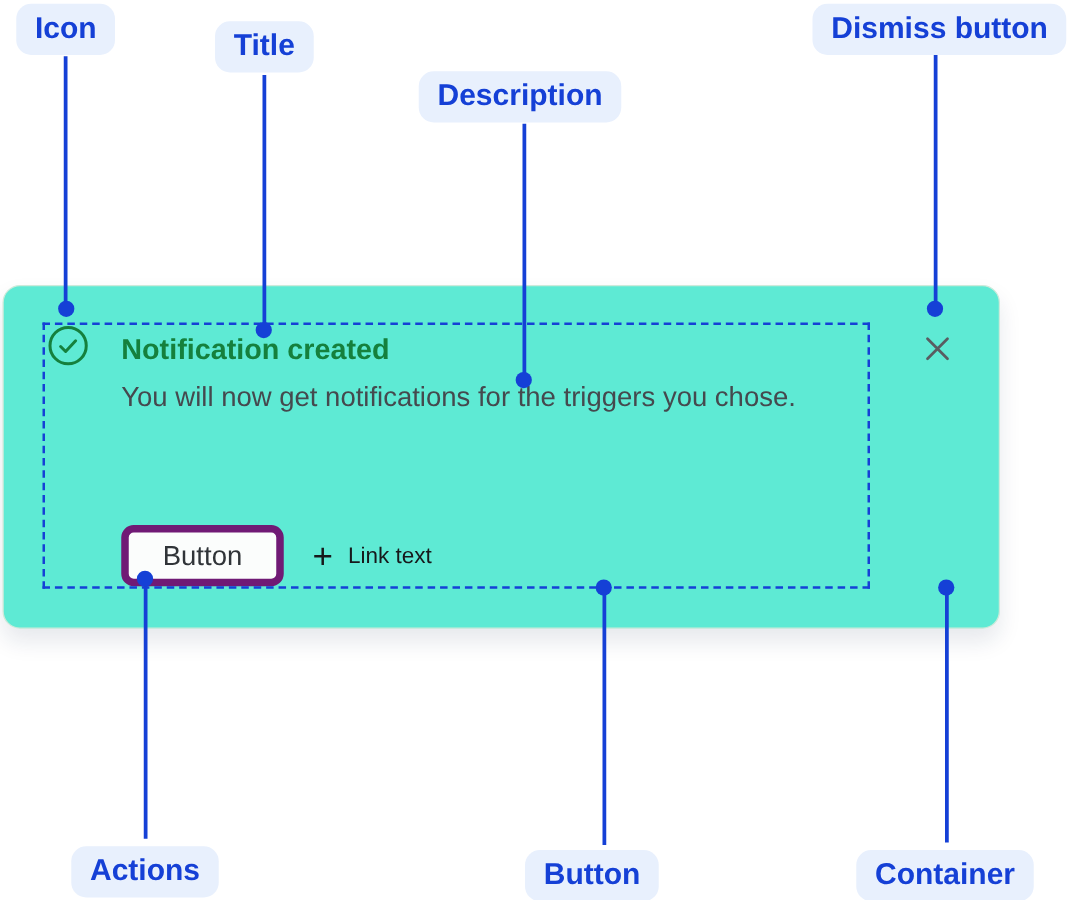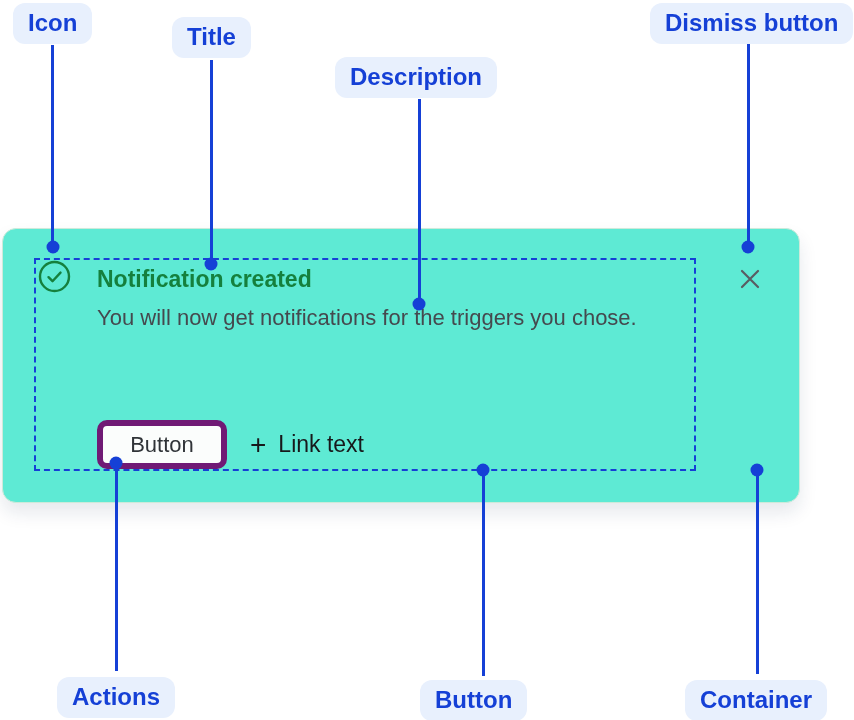--- a/index.html
+++ b/index.html
@@ -130,21 +130,21 @@
     text-decoration: none;
   }
   .plus-glyph {
     font-size: 28px;
     font-weight: 400;
     line-height: 1;
     margin-right: 12px;
     color: #17191b;
   }
   .link-label {
-    font-size: 23px;
+    font-size: 18px;
     font-weight: 500;
     color: #17191b;
   }
   .dismiss-btn {
     position: absolute;
     left: 731px;
     top: 34px;
     width: 32px;
     height: 32px;
     display: flex;

